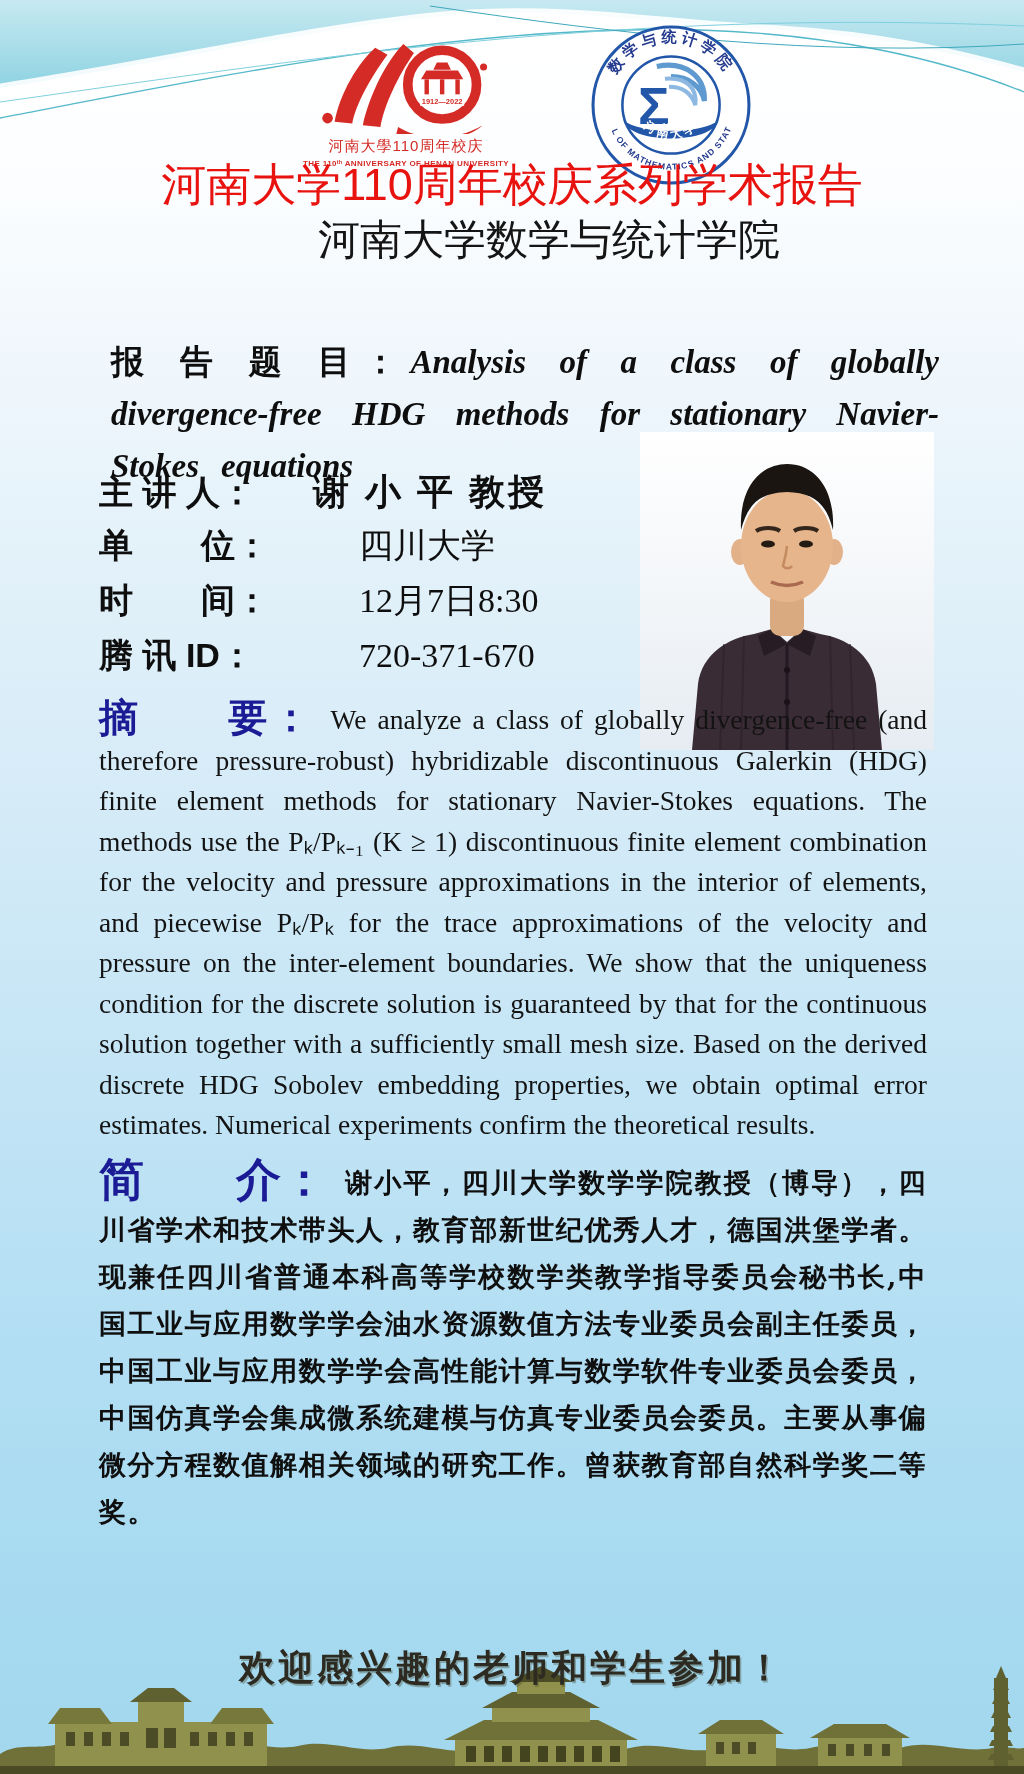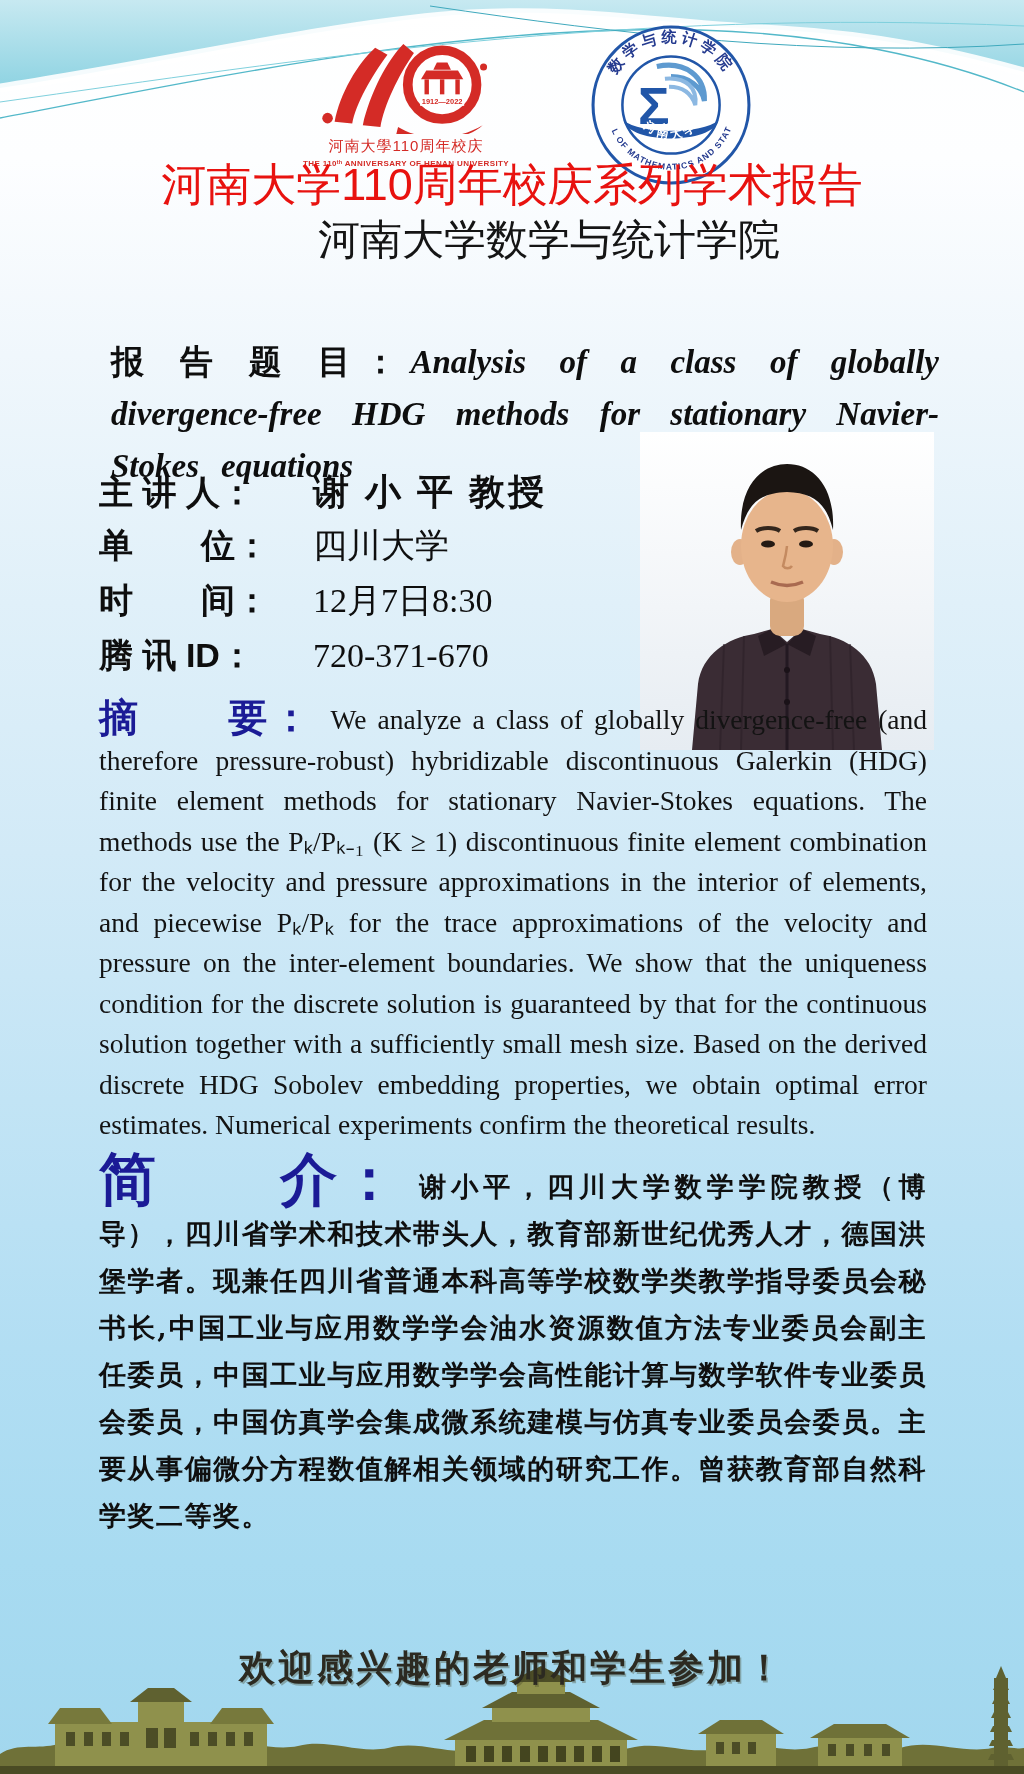--- a/index.html
+++ b/index.html
@@ -29,38 +29,38 @@
   .talk-title{position:absolute;top:324px;left:99px;width:828px;margin:12px;text-align:justify;
     font-size:33px;line-height:51px;color:#0e0e0e;}
   .talk-title .label{font-weight:bold;letter-spacing:2px;}
   .talk-title .title-en{font-family:"Liberation Serif",serif;font-weight:bold;font-style:italic;word-spacing:.42em;}
 
   
   .info-block{position:absolute;top:468px;left:99px;width:560px;}
   .info-row{height:55px;font-size:34px;color:#0e0e0e;white-space:nowrap;}
   .info-row .label{display:inline-block;width:214px;font-weight:bold;}
   .info-row.r0 .value{font-weight:bold;letter-spacing:3px;font-size:36px;}
-  .info-row.r1 .value,.info-row.r2 .value,.info-row.r3 .value{font-family:"Liberation Serif",serif;}
+  .info-row.r1 .value,.info-row.r2 .value,.info-row.r3 .value{font-family:"Liberation Serif",serif;margin-left:46px;}
 
   
   .photo{position:absolute;top:432px;left:640px;width:294px;height:318px;
     background:linear-gradient(180deg,#ffffff 0%,#f2f5f8 55%,#e6ecf2 100%);}
   .photo svg{width:100%;height:100%;display:block;}
 
   
   .abstract{position:absolute;top:698px;left:99px;width:828px;margin:0;text-align:justify;
     font-family:"Liberation Serif",serif;font-size:27.5px;line-height:40.5px;color:#131313;}
   .abstract .sec-label{font-family:"Liberation Sans",sans-serif;font-weight:bold;font-size:39px;
     color:#1b1b96;margin-right:16px;vertical-align:-2px;}
 
   
   .bio{position:absolute;top:1156px;left:99px;width:828px;margin:0;text-align:justify;
     font-family:"DejaVu Serif",serif;font-weight:bold;font-size:27px;line-height:47px;
     color:#0f0f0f;letter-spacing:1.5px;}
-  .bio .sec-label{font-family:"Liberation Sans",sans-serif;font-weight:bold;font-size:57px;
+  .bio .sec-label{font-family:"Liberation Sans",sans-serif;font-weight:bold;font-size:45px;
     color:#1b1b96;margin-right:18px;letter-spacing:0;vertical-align:-3px;}
 
   
   .welcome{position:absolute;top:1644px;left:0;width:100%;text-align:center;z-index:3;
     font-size:36px;font-weight:900;color:#2c2a21;letter-spacing:3px;
     text-shadow:1.5px 1.5px 0 rgba(70,68,40,.35);}
   .buildings{position:absolute;bottom:0;left:0;width:1024px;height:112px;display:block;z-index:2;}
 </style>
 </head>
 <body>

